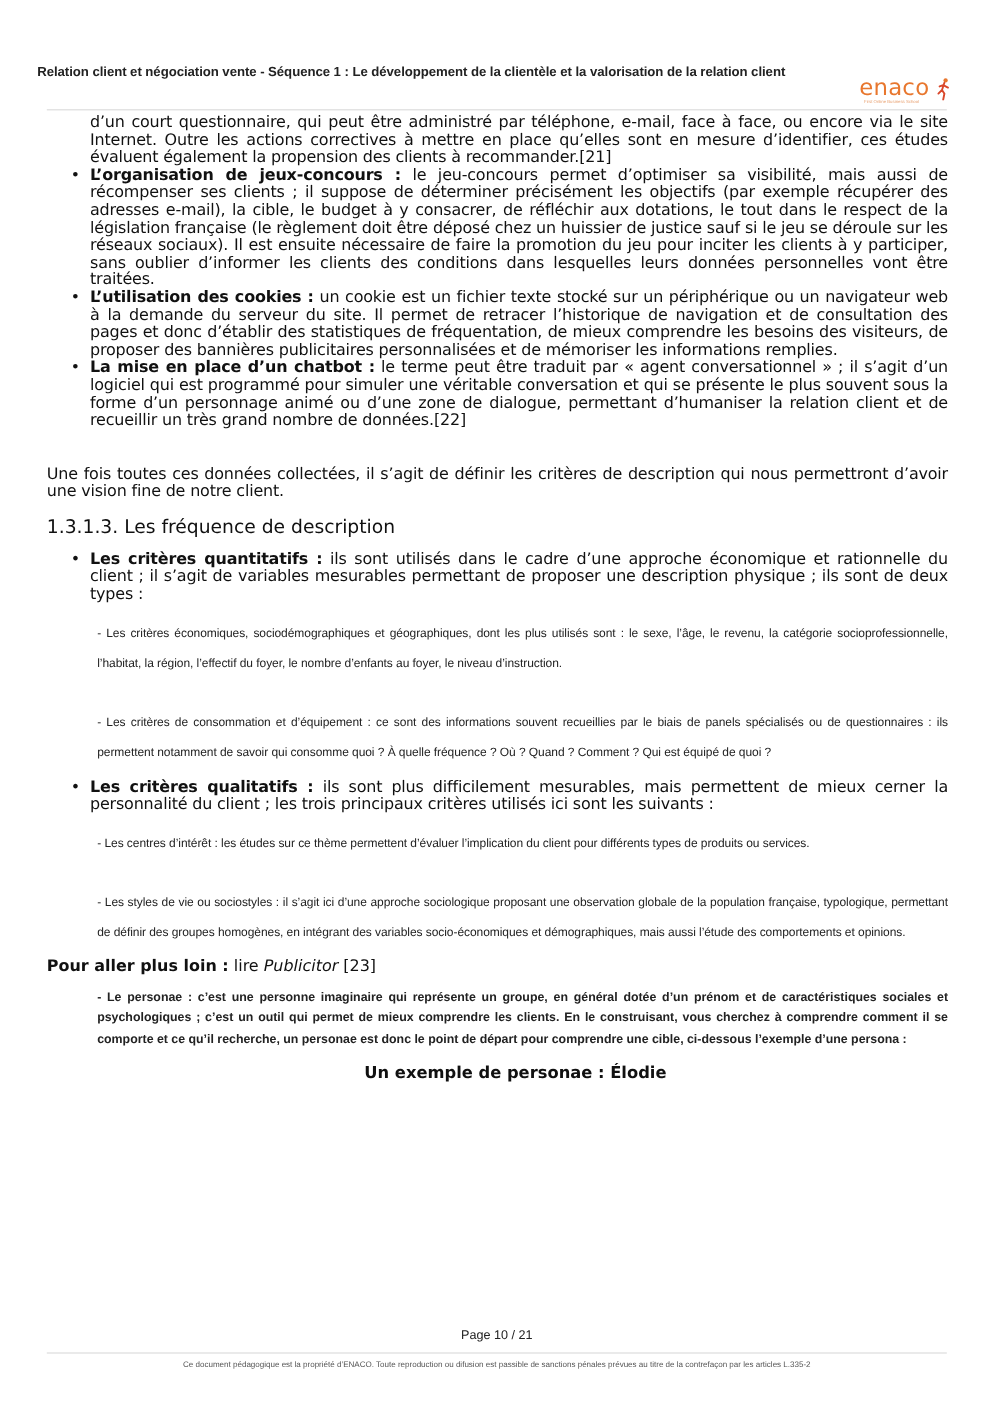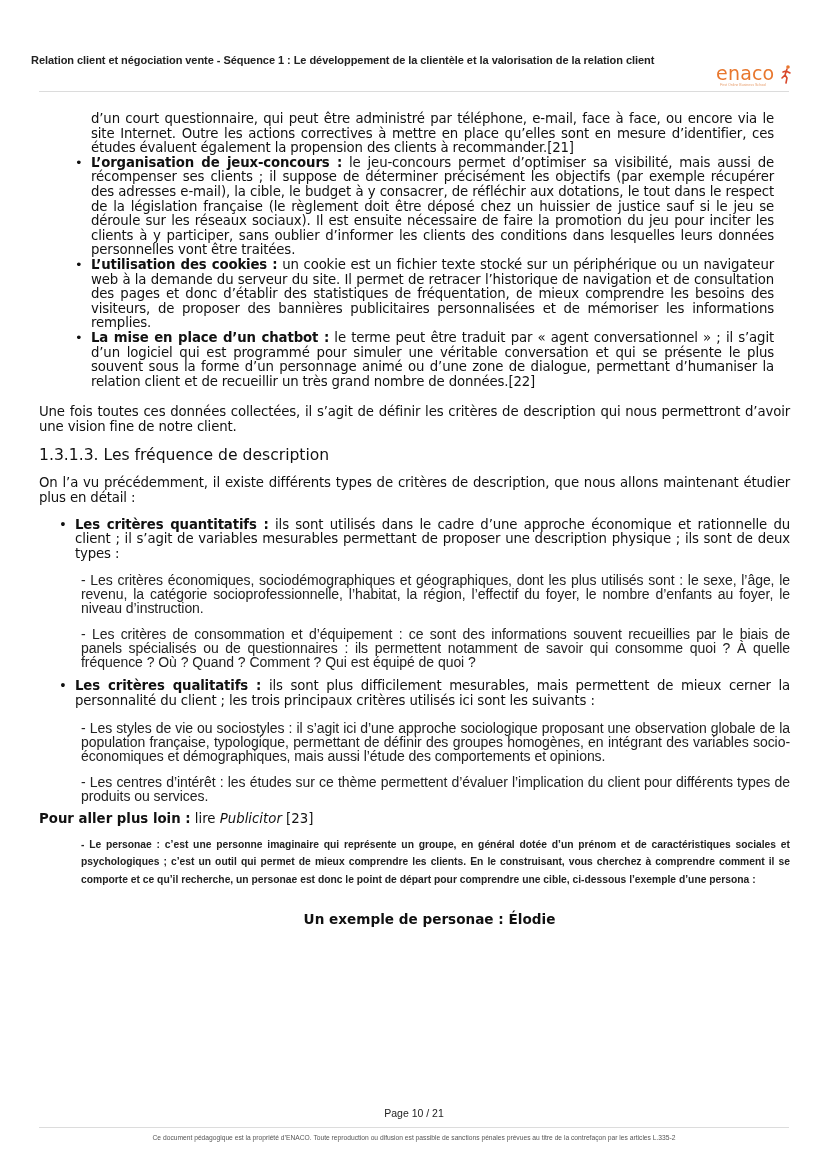--- a/index.html
+++ b/index.html
@@ -6,36 +6,36 @@
     body { width: 828px; height: 1171px; position: relative; overflow: hidden; color: #111; font-family: "DejaVu Sans", sans-serif; }
     .header-title { position: absolute; left: 31px; top: 54px; font-size: 11px; color: #222; font-family: "Liberation Sans", sans-serif; letter-spacing: -0.05px; font-weight: bold; }
     .logo { position: absolute; left: 716px; top: 66px; width: 76px; height: 22px; }
     .logo-word { position: absolute; left: 0; top: -4px; font-family: "DejaVu Sans", sans-serif; font-size: 19px; color: #e8772e; letter-spacing: 0.2px; font-weight: normal; }
     .logo-tag { position: absolute; left: 4px; top: 17px; font-size: 3.6px; color: #e8a070; white-space: nowrap; font-family: "Liberation Sans", sans-serif; }
     .logo-runner { position: absolute; left: 64px; top: -2px; width: 12px; height: 20px; }
     .header-rule { position: absolute; left: 39px; right: 39px; top: 91px; height: 1px; background: #dcdcdc; }
 
     .content { position: absolute; left: 39px; top: 96px; width: 751px; }
     .body-text { font-size: 13.3px; line-height: 14.6px; text-align: justify; letter-spacing: -0.15px; }
-    ul.bullets { list-style: none; margin: 16px; padding: 0 0 0 36px; }
+    ul.bullets { list-style: none; margin: 0; padding: 0 0 0 36px; }
     ul.bullets li { position: relative; }
     ul.bullets li .dot { position: absolute; left: -16px; top: 0; font-size: 13px; }
     .b { font-weight: bold; }
     p { margin: 0; }
-    .p-after { margin-top: 14px; }
+    .p-after { margin-top: 30px; }
     .h4 { font-size: 15.6px; margin-top: 12px; font-weight: normal; letter-spacing: 0; }
     .p-intro { margin-top: 12px; }
     ul.bullets2 { list-style: none; margin: 12px 0 0 0; padding: 0 0 0 36px; }
     ul.bullets2 li { position: relative; }
     ul.bullets2 li .dot { position: absolute; left: -16px; top: 0; }
-    .sub { font-family: "Liberation Sans", sans-serif; font-size: 14px; line-height: 14px; text-align: justify; margin: 0 0 0 42px; color: #222; letter-spacing: -0.05px; }
-    .sub + .sub { margin-top: 12px; }
+    .sub { font-family: "Liberation Sans", sans-serif; font-size: 10px; line-height: 25px; text-align: justify; margin: 0 0 0 42px; color: #222; letter-spacing: -0.05px; }
+    .sub + .sub { margin-top: 24px; }
     .more { font-size: 13.3px; margin-top: 8px; }
     .persona { font-family: "Liberation Sans", sans-serif; font-size: 10.3px; line-height: 17.5px; text-align: justify; margin: 10px 0 0 42px; color: #222; font-weight: bold; }
-    .example-title { text-align: center; font-weight: bold; font-size: 13.6px; margin-top: 23px; padding-left: 30px; }
+    .example-title { text-align: center; font-weight: bold; font-size: 13.6px; margin-top: 11px; padding-left: 30px; }
 
     .page-num { position: absolute; left: 0; width: 828px; top: 1107px; text-align: center; font-family: "Liberation Sans", sans-serif; font-size: 10.5px; color: #222; }
     .footer-rule { position: absolute; left: 39px; right: 39px; top: 1127px; height: 1px; background: #dcdcdc; }
     .footer-note { position: absolute; left: 0; width: 828px; top: 1134px; text-align: center; font-family: "Liberation Sans", sans-serif; font-size: 6.7px; color: #555; }
   </style>
 </head>
 <body>
 
 <div>
   <div class="header-title">Relation client et négociation vente - Séquence 1 : Le développement de la clientèle et la valorisation de la relation client</div>
@@ -66,41 +66,40 @@
     <li>
       <span class="dot">•</span>
       <span class="b">La mise en place d’un chatbot :</span><span> le terme peut être traduit par « agent conversationnel » ; il s’agit d’un logiciel qui est programmé pour simuler une véritable conversation et qui se présente le plus souvent sous la forme d’un personnage animé ou d’une zone de dialogue, permettant d’humaniser la relation client et de recueillir un très grand nombre de données.[22]</span>
     </li>
   </ul>
 
   <p class="body-text p-after">Une fois toutes ces données collectées, il s’agit de définir les critères de description qui nous permettront d’avoir une vision fine de notre client.</p>
 
   <div class="h4">1.3.1.3. Les fréquence de description</div>
 
-  <p class="body-text p-intro">On l’a vu précédemment, il existe différents types de critères de description, que nous allons maintenant étudier plus en détail :</p>
 
   <ul class="bullets2 body-text">
     <li>
       <span class="dot">•</span>
       <span class="b">Les critères quantitatifs :</span><span> ils sont utilisés dans le cadre d’une approche économique et rationnelle du client ; il s’agit de variables mesurables permettant de proposer une description physique ; ils sont de deux types :</span>
     </li>
   </ul>
   <div style="height:12px"></div>
   <p class="sub">- Les critères économiques, sociodémographiques et géographiques, dont les plus utilisés sont : le sexe, l’âge, le revenu, la catégorie socioprofessionnelle, l’habitat, la région, l’effectif du foyer, le nombre d’enfants au foyer, le niveau d’instruction.</p>
   <p class="sub">- Les critères de consommation et d’équipement : ce sont des informations souvent recueillies par le biais de panels spécialisés ou de questionnaires : ils permettent notamment de savoir qui consomme quoi ? À quelle fréquence ? Où ? Quand ? Comment ? Qui est équipé de quoi ?</p>
 
   <ul class="bullets2 body-text" style="margin-top:10px">
     <li>
       <span class="dot">•</span>
       <span class="b">Les critères qualitatifs :</span><span> ils sont plus difficilement mesurables, mais permettent de mieux cerner la personnalité du client ; les trois principaux critères utilisés ici sont les suivants :</span>
     </li>
   </ul>
   <div style="height:12px"></div>
+  <p class="sub">- Les centres d’intérêt : les études sur ce thème permettent d’évaluer l’implication du client pour différents types de produits ou services.</p>
   <p class="sub">- Les styles de vie ou sociostyles : il s’agit ici d’une approche sociologique proposant une observation globale de la population française, typologique, permettant de définir des groupes homogènes, en intégrant des variables socio-économiques et démographiques, mais aussi l’étude des comportements et opinions.</p>
-  <p class="sub">- Les centres d’intérêt : les études sur ce thème permettent d’évaluer l’implication du client pour différents types de produits ou services.</p>
 
   <p class="more">
     <span class="b">Pour aller plus loin :</span><span> lire </span><em>Publicitor</em><span> [23]</span>
   </p>
 
   <p class="persona">- Le personae : c’est une personne imaginaire qui représente un groupe, en général dotée d’un prénom et de caractéristiques sociales et psychologiques ; c’est un outil qui permet de mieux comprendre les clients. En le construisant, vous cherchez à comprendre comment il se comporte et ce qu’il recherche, un personae est donc le point de départ pour comprendre une cible, ci-dessous l’exemple d’une persona :</p>
 
   <div class="example-title">Un exemple de personae : Élodie</div>
 </div>
 

